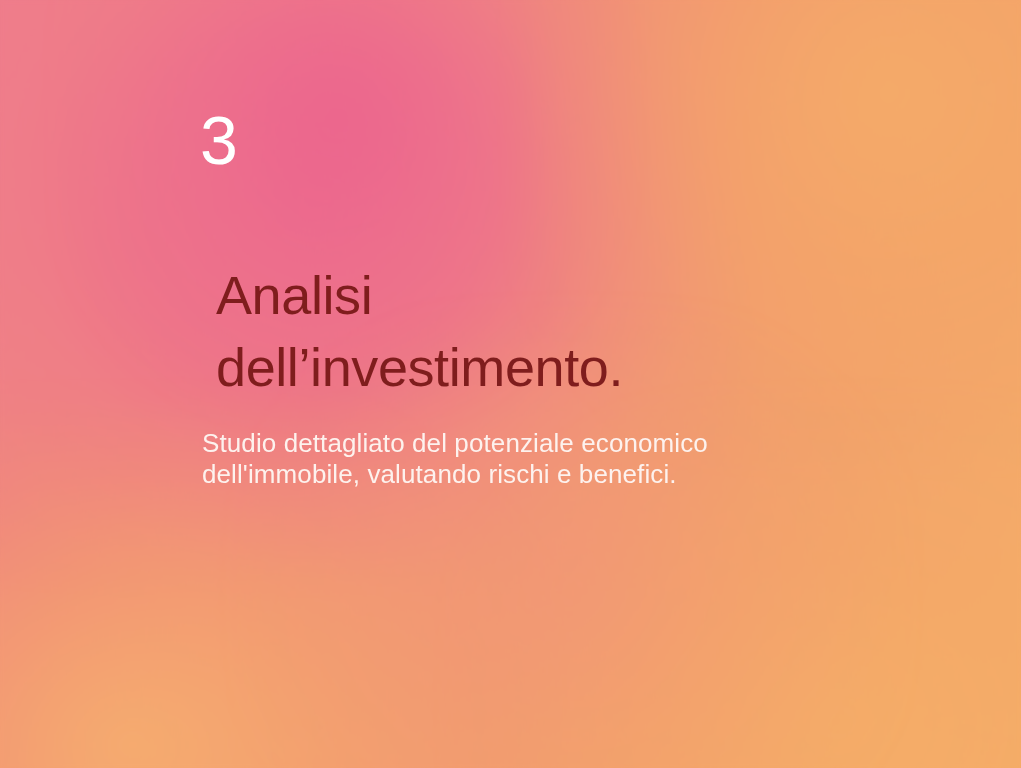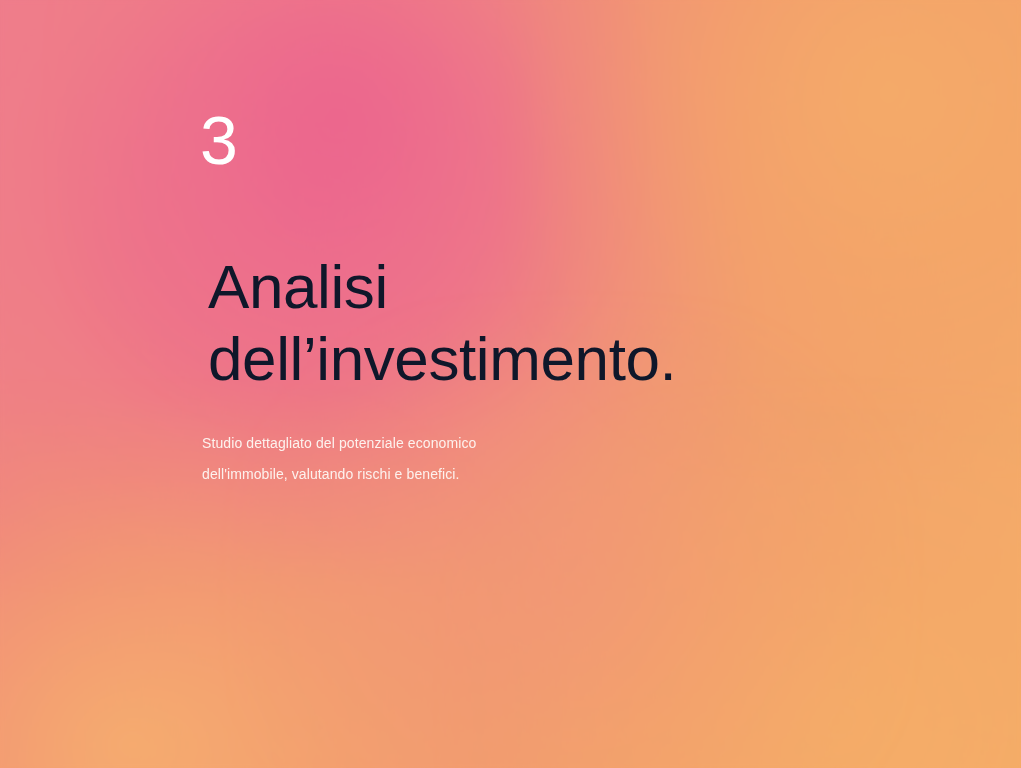--- a/index.html
+++ b/index.html
@@ -148,38 +148,38 @@
     font-weight: 400;
     color: #ffffff;
     letter-spacing: 0.5px;
     -webkit-font-smoothing: antialiased;
   }
 
   .section-title {
     position: absolute;
     left: 0;
     top: 243px;
-    margin: 8px;
+    margin: 16px;
     width: 720px;
-    font-size: 62px;
+    font-size: 54px;
     line-height: 72px;
     font-weight: 400;
-    color: #0f172a;
+    color: #7f1d1d;
     letter-spacing: -0.4px;
     -webkit-font-smoothing: antialiased;
     white-space: pre-line;
   }
 
   .section-subtitle {
     position: absolute;
     left: 2px;
     top: 428px;
     margin: 0;
     width: 620px;
-    font-size: 14px;
+    font-size: 26px;
     line-height: 31px;
     font-weight: 400;
     color: #fdf2ee;
     letter-spacing: 0.1px;
     -webkit-font-smoothing: antialiased;
     white-space: pre-line;
   }
 </style>
 </head>
 <body>

